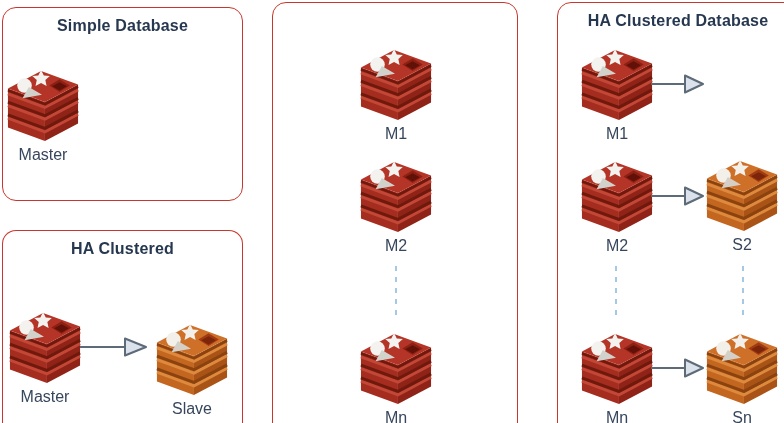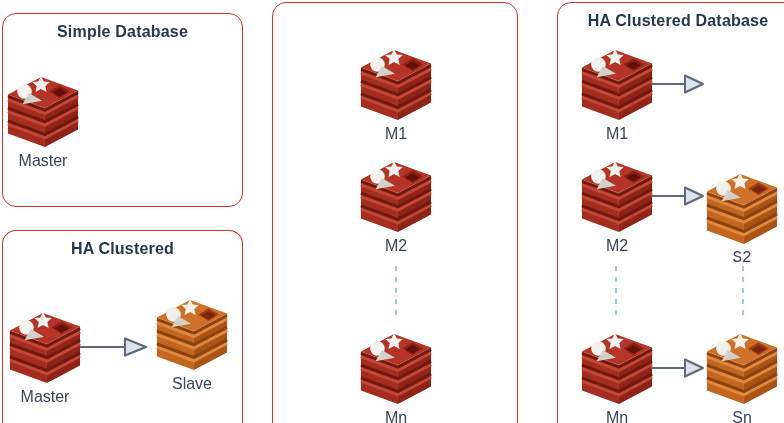--- a/index.html
+++ b/index.html
@@ -68,21 +68,21 @@
       <polygon points="34,0 72,14 38,32 0,18" fill="var(--ft)"></polygon>
       <circle cx="17" cy="15" r="7.5" fill="var(--sh)"></circle>
       <polygon points="34,-1 36.8,4.6 43,5.2 38.4,9.4 39.7,15.5 34,12.4 28.3,15.5 29.6,9.4 25,5.2 31.2,4.6" fill="var(--sh)"></polygon>
       <polygon points="15,28 35,24.5 21.5,16.5" fill="var(--tr)"></polygon>
       <polygon points="53,8.5 63.5,15 53,21.5 42.5,15" fill="var(--dh)"></polygon>
       <polygon points="53,11.5 60.5,15.6 53,20 45.5,15.6" fill="var(--dhi)"></polygon>
     </symbol>
   </defs>
 </svg>
 
-<div class="panel" style="left:2px;top:13px;width:241px;height:194px;">
+<div class="panel" style="left:2px;top:7px;width:241px;height:194px;">
   <div class="panel-title">Simple Database</div>
   <div class="node" style="left:4px;top:61px;">
     <svg class="redis-icon variant-red">
         <use href="#redis-db"></use>
       </svg>
     <div class="node-label">Master</div>
   </div>
 </div>
 
 <div class="panel" style="left:2px;top:230px;width:241px;height:200px;border-bottom:none;border-bottom-left-radius:0;border-bottom-right-radius:0;">
@@ -90,21 +90,21 @@
   <div class="node" style="left:6px;top:80px;">
     <svg class="redis-icon variant-red">
         <use href="#redis-db"></use>
       </svg>
     <div class="node-label">Master</div>
   </div>
   <svg class="arrow-svg" style="left:76px;top:105px;" width="70" height="22">
     <line class="arrow-line" x1="1" y1="11" x2="46" y2="11"></line>
     <polygon class="arrow-head" points="46,2.5 67,11 46,19.5"></polygon>
   </svg>
-  <div class="node" style="left:153px;top:67px;">
+  <div class="node" style="left:153px;top:92px;">
     <svg class="redis-icon variant-orange">
         <use href="#redis-db"></use>
       </svg>
     <div class="node-label">Slave</div>
   </div>
 </div>
 
 <div class="panel" style="left:272px;top:2px;width:246px;height:440px;">
   <div class="node" style="left:87px;top:45px;">
     <svg class="redis-icon variant-red">
@@ -144,21 +144,21 @@
   <div class="node" style="left:23px;top:157px;">
     <svg class="redis-icon variant-red">
         <use href="#redis-db"></use>
       </svg>
     <div class="node-label">M2</div>
   </div>
   <svg class="arrow-svg" style="left:93px;top:182px;" width="54" height="22">
     <line class="arrow-line" x1="0" y1="11" x2="34" y2="11"></line>
     <polygon class="arrow-head" points="34,2.5 52,11 34,19.5"></polygon>
   </svg>
-  <div class="node" style="left:148px;top:169px;font-family:Liberation Mono, monospace;">
+  <div class="node" style="left:148px;top:156px;">
     <svg class="redis-icon variant-orange">
         <use href="#redis-db"></use>
       </svg>
     <div class="node-label">S2</div>
   </div>
 
   <div class="vdash" style="left:57px;top:263px;height:55px;"></div>
   <div class="vdash" style="left:184px;top:263px;height:55px;"></div>
 
   <div class="node" style="left:23px;top:329px;">

